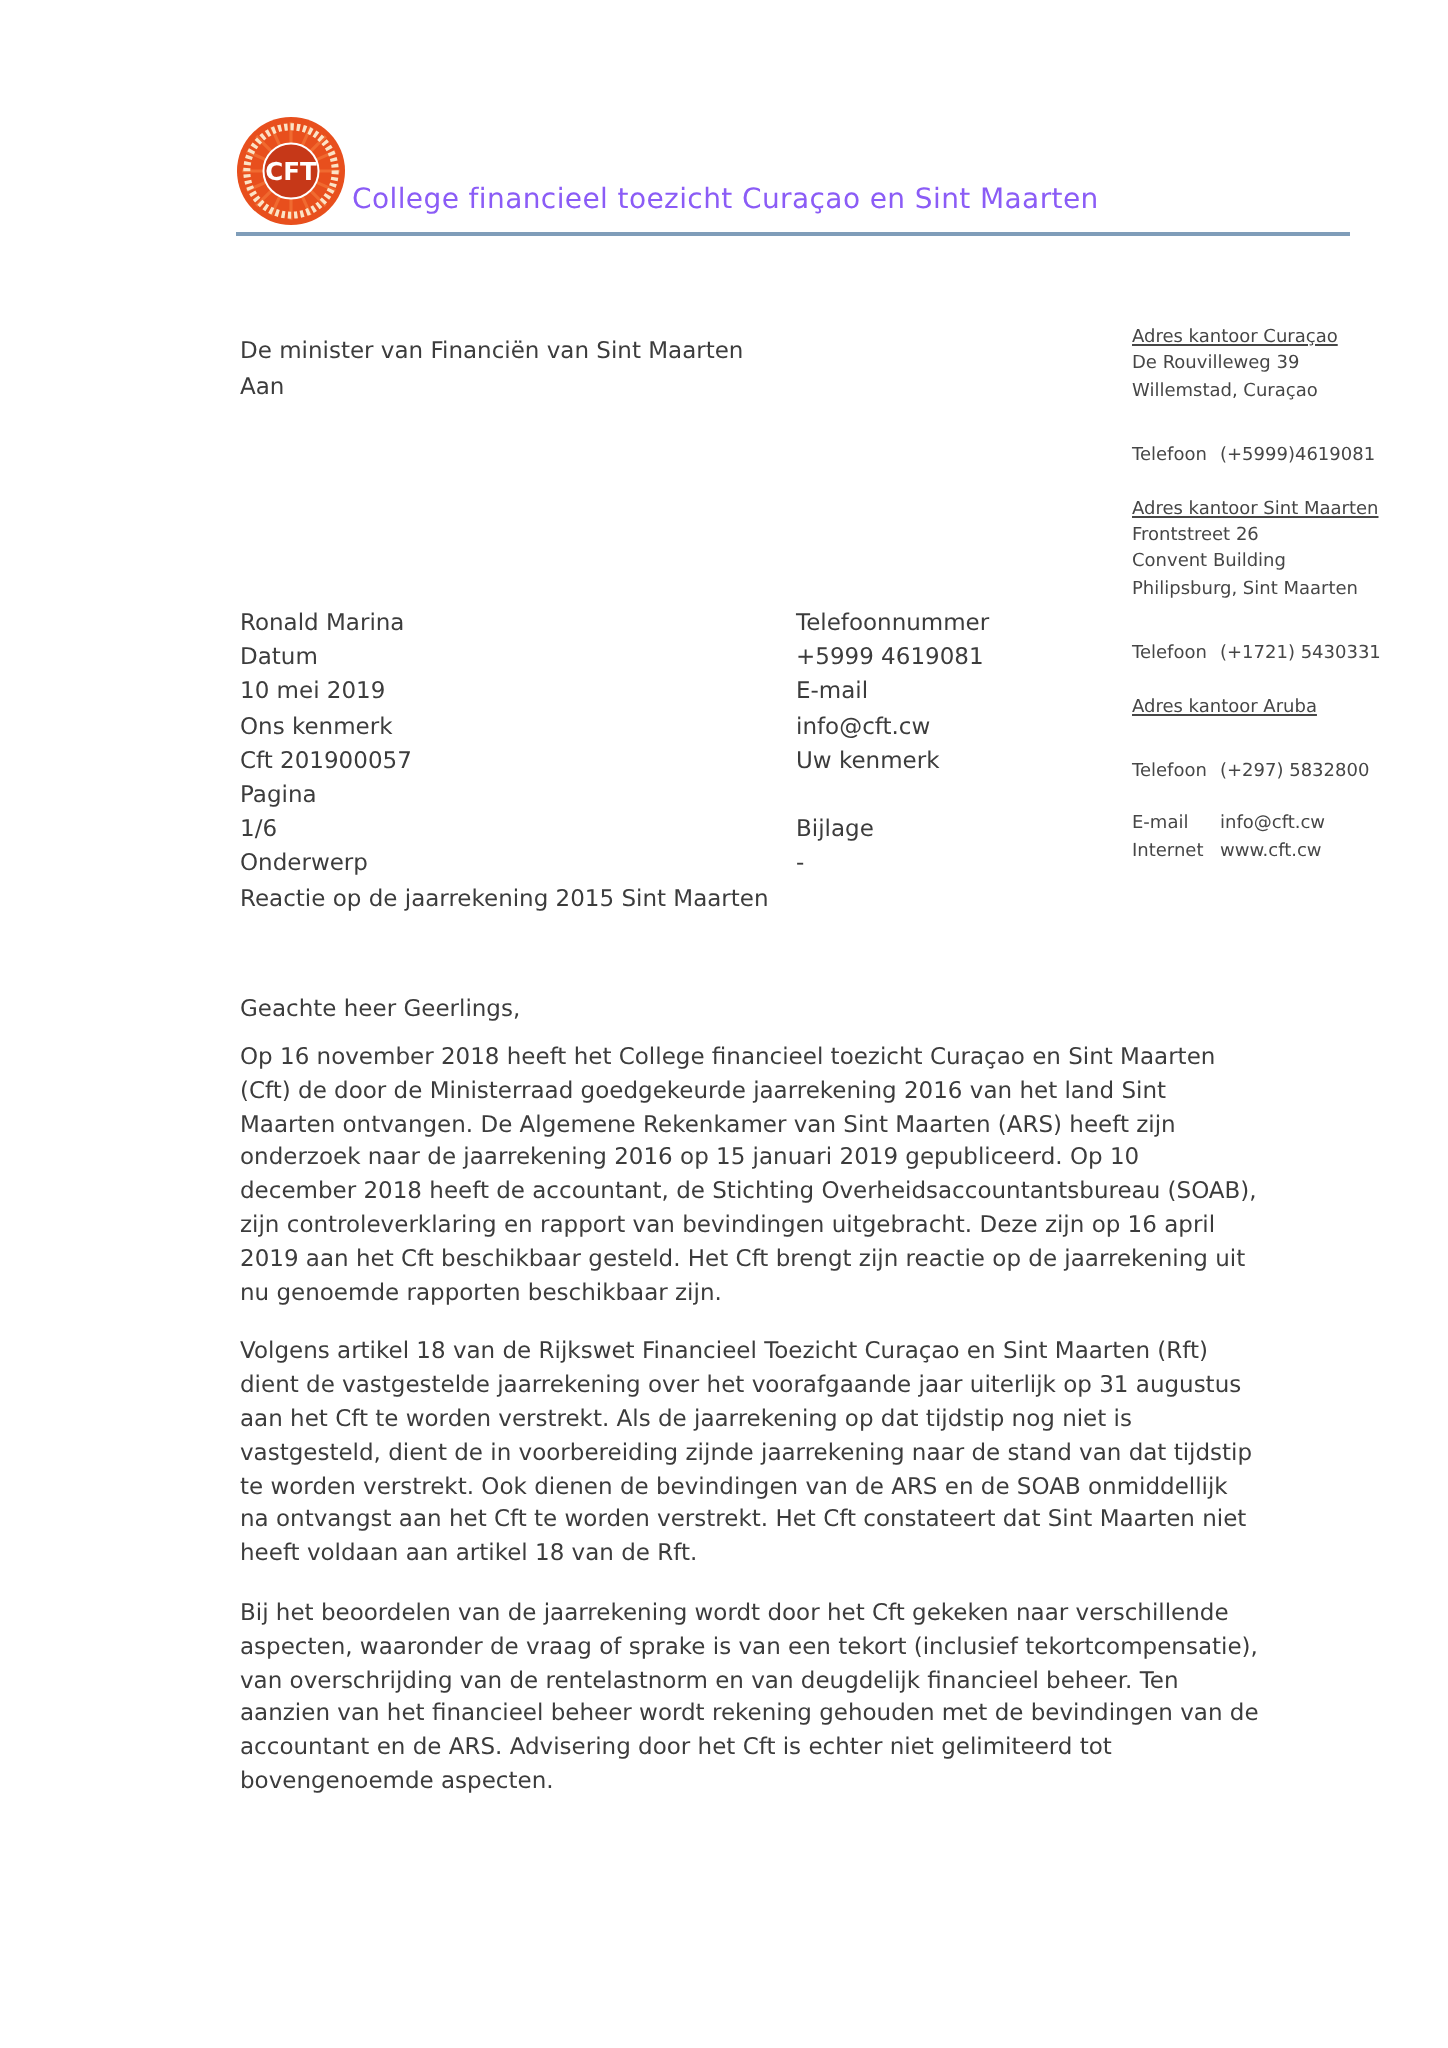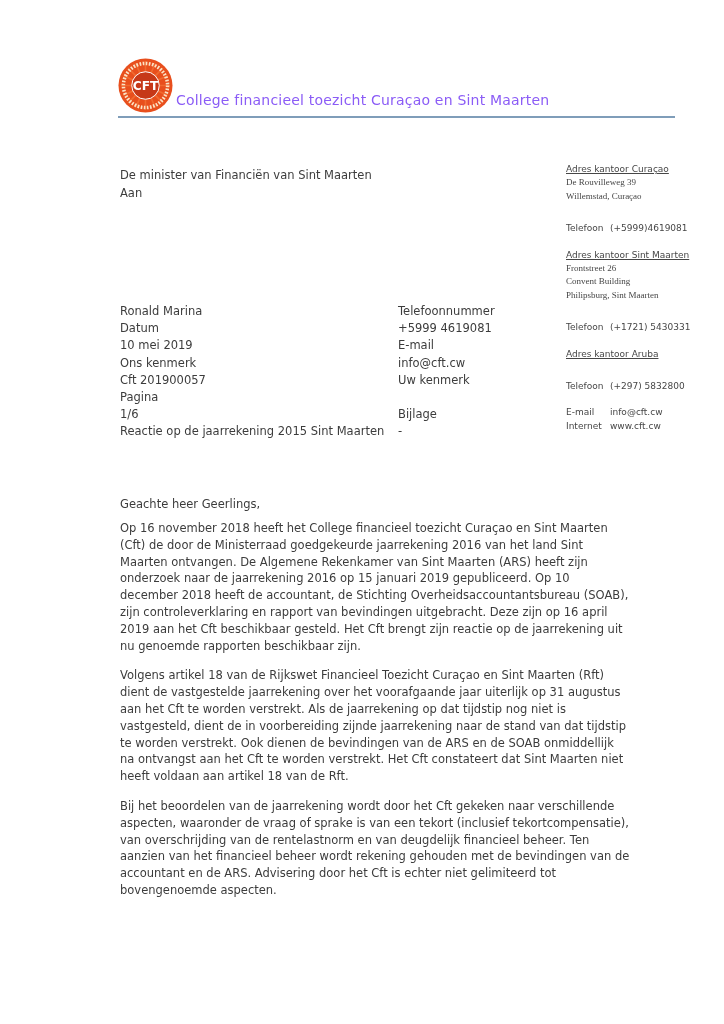--- a/index.html
+++ b/index.html
@@ -28,21 +28,21 @@
   
   .recipient { position: absolute; left: 120px; top: 167px; font-size: 11.5px; line-height: 17.5px; }
 
   
   .sidebar {
     position: absolute; left: 566px; top: 163px; width: 150px;
     font-size: 9px; line-height: 13.4px; color: #464646;
   }
   .office { margin-bottom: 13px; }
   .office-heading { text-decoration: underline; }
-  .office-lines { white-space: pre-line; font-family: Liberation Serif, serif; }
+  .office-lines { white-space: pre-line; }
   .kv-row { display: flex; margin-top: 19px; }
   .kv-row .kv-label { width: 44px; flex: 0 0 44px; }
   .sidebar-contact { margin-top: 10px; }
   .sidebar-contact .kv-row { margin-top: 0; }
 
   
   .meta-left  { position: absolute; left: 120px; top: 304px; font-size: 11.5px; }
   .meta-right { position: absolute; left: 398px; top: 304px; font-size: 11.5px; }
   .meta-line { height: 17.2px; white-space: nowrap; }
 
@@ -121,20 +121,21 @@
   </div>
 
   <div class="meta-left">
     <div class="meta-line">Ronald Marina</div>
     <div class="meta-line">Datum</div>
     <div class="meta-line">10 mei 2019</div>
     <div class="meta-line">Ons kenmerk</div>
     <div class="meta-line">Cft 201900057</div>
     <div class="meta-line">Pagina</div>
     <div class="meta-line">1/6</div>
+    <div class="meta-line">Onderwerp</div>
     <div class="meta-line">Reactie op de jaarrekening 2015 Sint Maarten</div>
   </div>
 
   <div class="meta-right">
     <div class="meta-line">Telefoonnummer</div>
     <div class="meta-line">+5999 4619081</div>
     <div class="meta-line">E-mail</div>
     <div class="meta-line">info@cft.cw</div>
     <div class="meta-line">Uw kenmerk</div>
     <div class="meta-line"></div>

